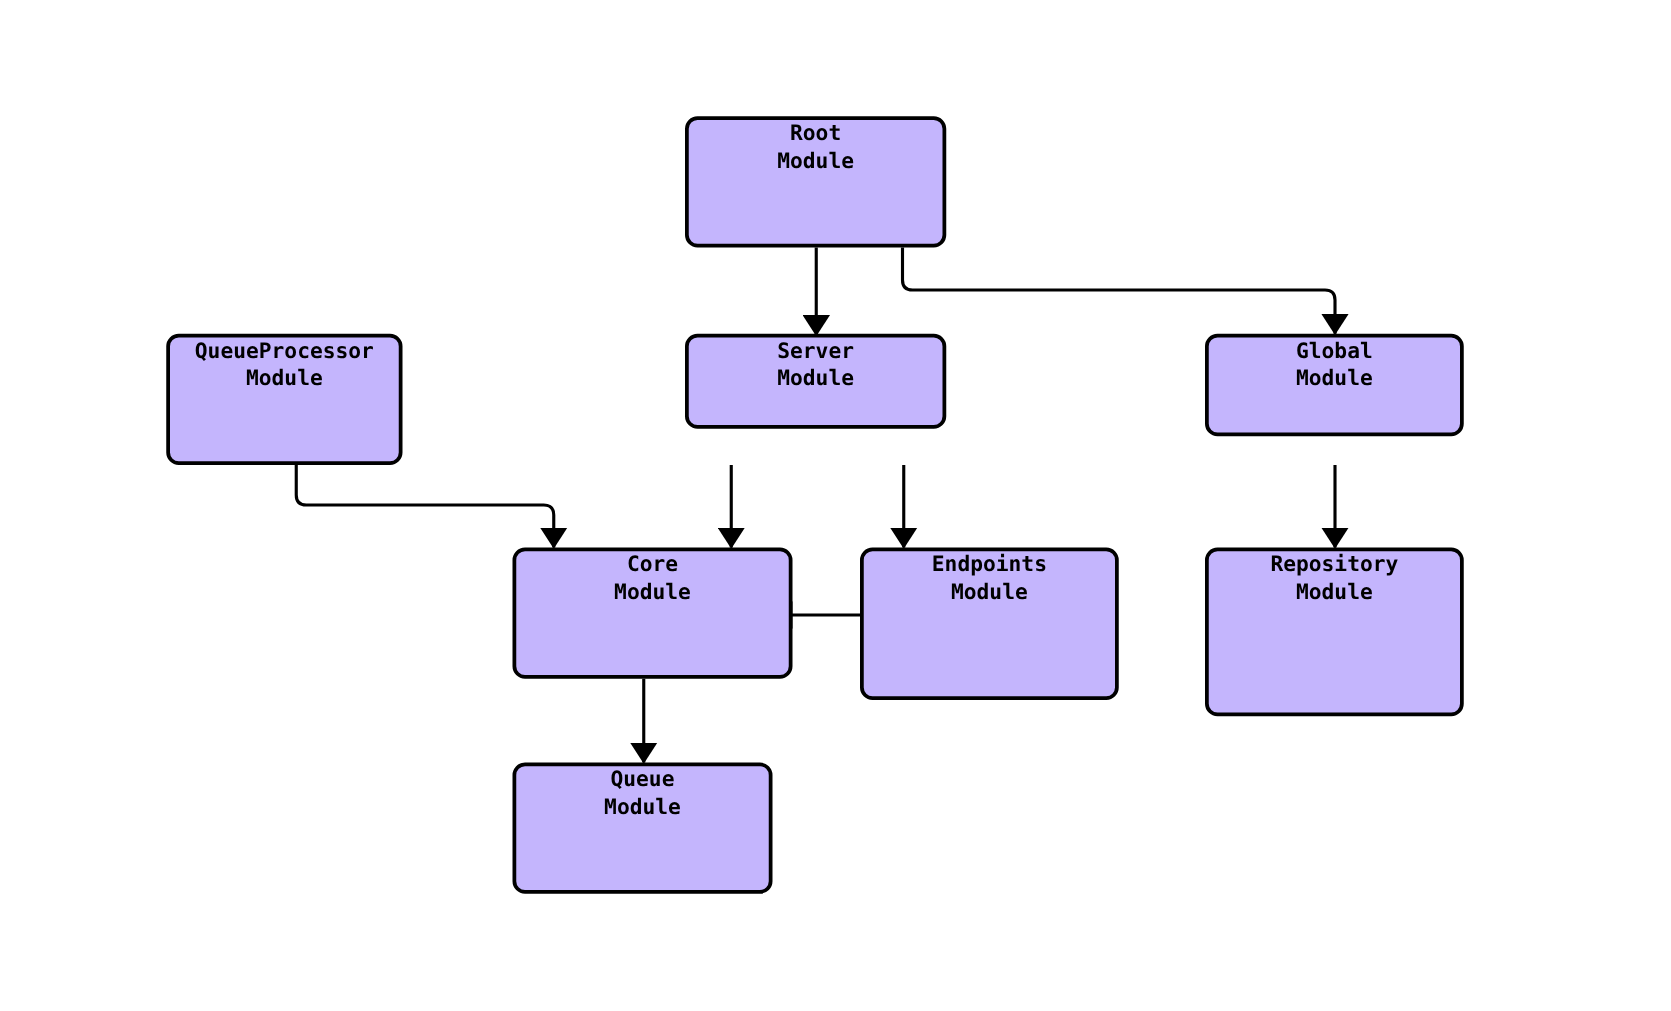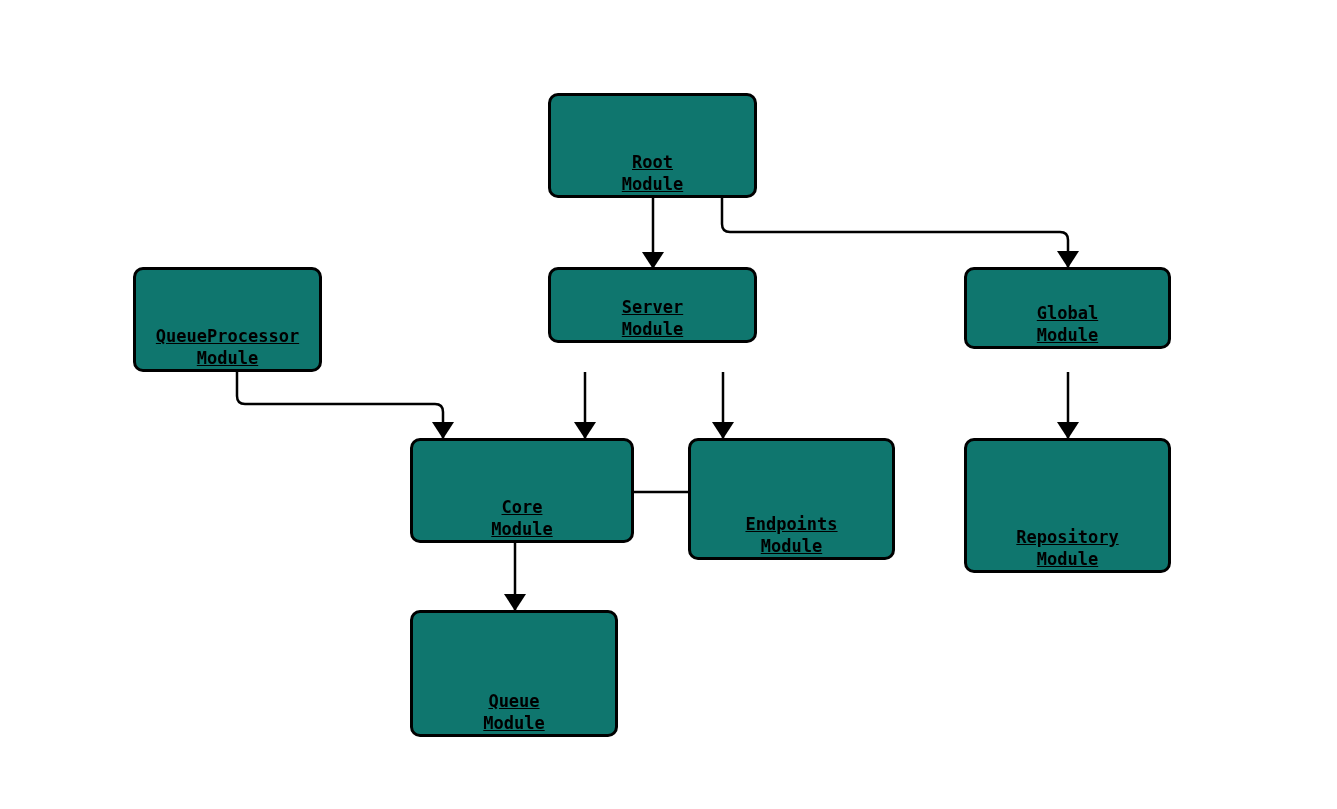--- a/index.html
+++ b/index.html
@@ -20,43 +20,42 @@
     left: 0;
     top: 0;
     width: 1337px;
     height: 809px;
   }
   .node {
     position: absolute;
     box-sizing: border-box;
     border: 3px solid #000000;
     border-radius: 10px;
-    background: #0f766e;
+    background: #c4b5fd;
     display: flex;
-    align-items: flex-end;
+    align-items: flex-start;
     justify-content: center;
-    text-decoration: underline;
   }
   .node .label {
     font-weight: bold;
     font-size: 17px;
     line-height: 22px;
     color: #000000;
     text-align: center;
     white-space: pre-line;
   }
   
   .n-root          { left: 548px; top:  93px; width: 209px; height: 105px; }
   .n-queueprocessor{ left: 133px; top: 267px; width: 189px; height: 105px; }
   .n-server        { left: 548px; top: 267px; width: 209px; height: 76px; }
   .n-global        { left: 964px; top: 267px; width: 207px; height: 82px; }
   .n-core          { left: 410px; top: 438px; width: 224px; height: 105px; }
   .n-endpoints     { left: 688px; top: 438px; width: 207px; height: 122px; }
   .n-repository    { left: 964px; top: 438px; width: 207px; height: 135px; }
-  .n-queue         { left: 410px; top: 610px; width: 208px; height: 127px; }
+  .n-queue         { left: 410px; top: 610px; width: 208px; height: 105px; }
 </style>
 </head>
 <body>
 
 <div class="canvas">
 
   <svg id="edge-layer" viewBox="0 0 1337 809" xmlns="http://www.w3.org/2000/svg">
     <defs>
       <marker id="arrowhead" markerUnits="userSpaceOnUse" markerWidth="17" markerHeight="22" refX="16" refY="11" orient="auto">
         <path d="M0,0 L17,11 L0,22 Z" fill="#000000"></path>

